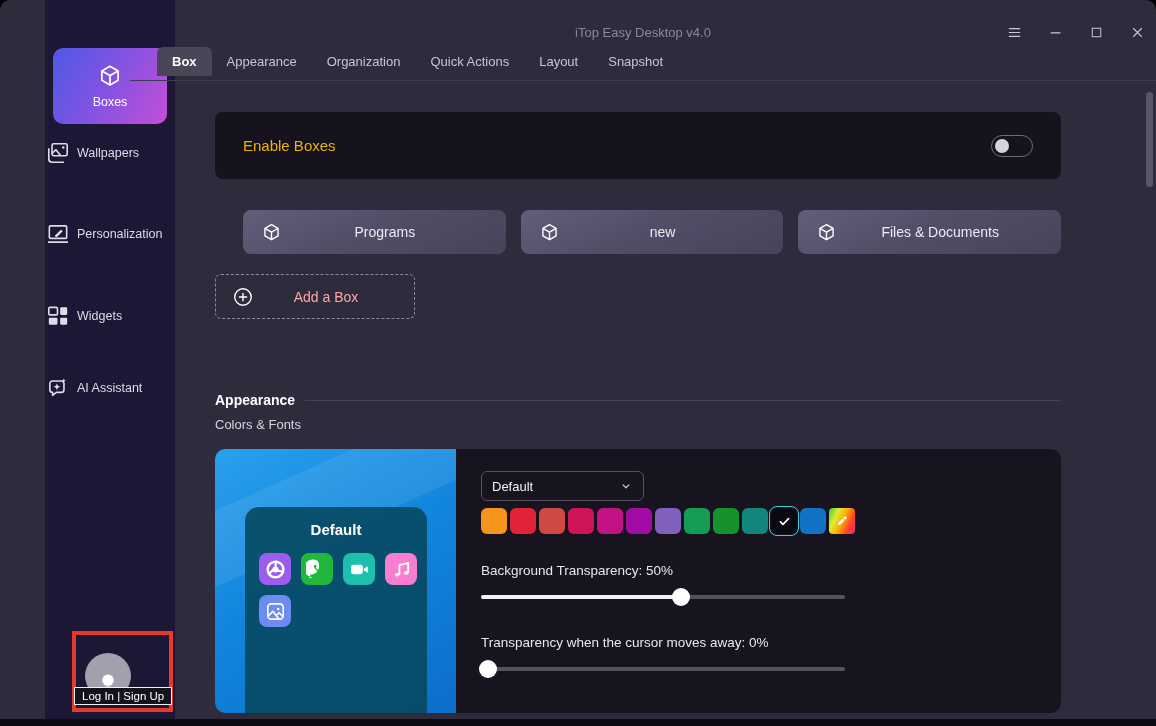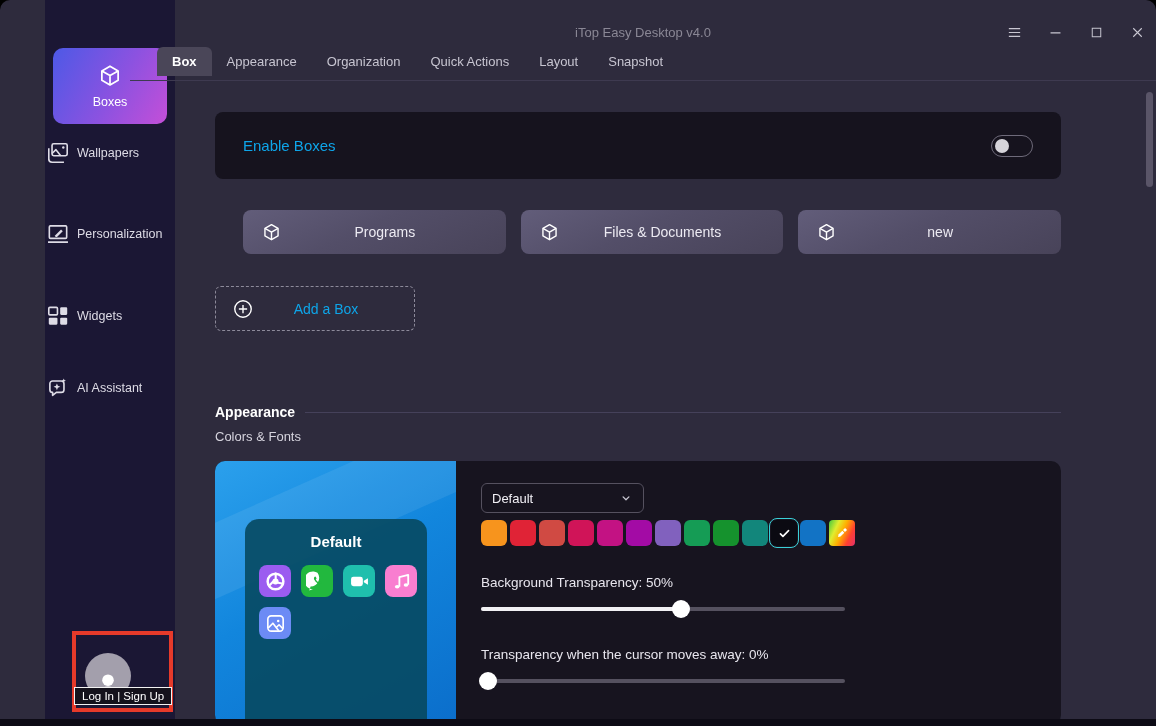--- a/index.html
+++ b/index.html
@@ -42,33 +42,33 @@
   .tabbar{position:absolute;left:130px;right:0;top:47px;height:34px;padding-left:27px;
     display:flex;align-items:flex-start;border-bottom:1px solid #3e3a50;}
   .tab{height:29px;padding:0 15px;display:flex;align-items:center;font-size:13px;
     color:#c7c5d1;cursor:pointer;}
   .tab.active{background:#4a4658;border-radius:6px 6px 0 0;color:#fff;font-weight:bold;}
 
   
   .content{position:absolute;left:130px;right:0;top:81px;bottom:0;padding-left:85px;overflow:hidden;}
   .card-enable{margin-top:31px;width:846px;height:67px;background:#16131e;border-radius:8px;
     display:flex;align-items:center;justify-content:space-between;padding:0 28px;}
-  .enable-label{font-size:15px;color:#0ea5e9;}
+  .enable-label{font-size:15px;color:#eab308;}
   .toggle{width:42px;height:22px;border:1px solid #6e6a7a;border-radius:12px;position:relative;cursor:pointer;}
   .knob{position:absolute;left:3px;top:3px;width:14px;height:14px;background:#d6d4da;border-radius:50%;}
 
   .boxes-row{margin-top:31px;width:846px;display:flex;gap:15px;padding-left:28px;}
   .box-btn{flex:1;height:44px;border-radius:8px;cursor:pointer;
     background:linear-gradient(155deg,#625d7a 0%,#534e68 45%,#484359 100%);
     display:flex;align-items:center;padding:0 18px;color:#eceaf2;font-size:14px;}
   .box-btn svg{width:21px;height:21px;flex:none;color:#fff;}
   .box-btn .lbl{flex:1;text-align:center;}
 
-  .add-box{margin-top:32px;width:200px;height:45px;border:1.5px dashed #8d8a9a;border-radius:6px;
-    display:flex;align-items:center;padding:0 16px;color:#0ea5e9;font-size:14px;cursor:pointer;}
+  .add-box{margin-top:20px;width:200px;height:45px;border:1.5px dashed #8d8a9a;border-radius:6px;
+    display:flex;align-items:center;padding:0 16px;color:#fca5a5;font-size:14px;cursor:pointer;}
   .add-box svg{width:22px;height:22px;flex:none;color:#fff;}
   .add-box .lbl{flex:1;text-align:center;}
 
   .section-head{margin-top:73px;width:846px;display:flex;align-items:center;gap:10px;}
   .section-title{font-size:14px;font-weight:bold;color:#fff;}
   .section-line{flex:1;height:1px;background:#45415a;}
   .subsection{margin-top:9px;font-size:13px;color:#d6d4de;}
 
   .panel{margin-top:17px;width:846px;height:264px;background:#17141f;border-radius:10px;
     display:flex;overflow:hidden;}
@@ -215,28 +215,28 @@
             <path d="M12 3l7.5 4.3v8.6L12 20.2 4.5 15.9V7.3L12 3z"></path>
             <path d="M4.5 7.3L12 11.6l7.5-4.3M12 11.6v8.6"></path>
           </svg>
           <span class="lbl">Programs</span>
         </div>
         <div class="box-btn">
           <svg viewBox="0 0 24 24" fill="none" stroke="currentColor" stroke-width="1.6" stroke-linejoin="round">
             <path d="M12 3l7.5 4.3v8.6L12 20.2 4.5 15.9V7.3L12 3z"></path>
             <path d="M4.5 7.3L12 11.6l7.5-4.3M12 11.6v8.6"></path>
           </svg>
-          <span class="lbl">Files &amp; Documents</span>
+          <span class="lbl">new</span>
         </div>
         <div class="box-btn">
           <svg viewBox="0 0 24 24" fill="none" stroke="currentColor" stroke-width="1.6" stroke-linejoin="round">
             <path d="M12 3l7.5 4.3v8.6L12 20.2 4.5 15.9V7.3L12 3z"></path>
             <path d="M4.5 7.3L12 11.6l7.5-4.3M12 11.6v8.6"></path>
           </svg>
-          <span class="lbl">new</span>
+          <span class="lbl">Files &amp; Documents</span>
         </div>
       </div>
 
     <div class="add-box">
       <svg viewBox="0 0 24 24" fill="none" stroke="currentColor" stroke-width="1.5">
           <circle cx="12" cy="12" r="9"></circle>
           <path d="M12 7.5v9M7.5 12h9"></path>
         </svg>
       <span class="lbl">Add a Box</span>
     </div>

